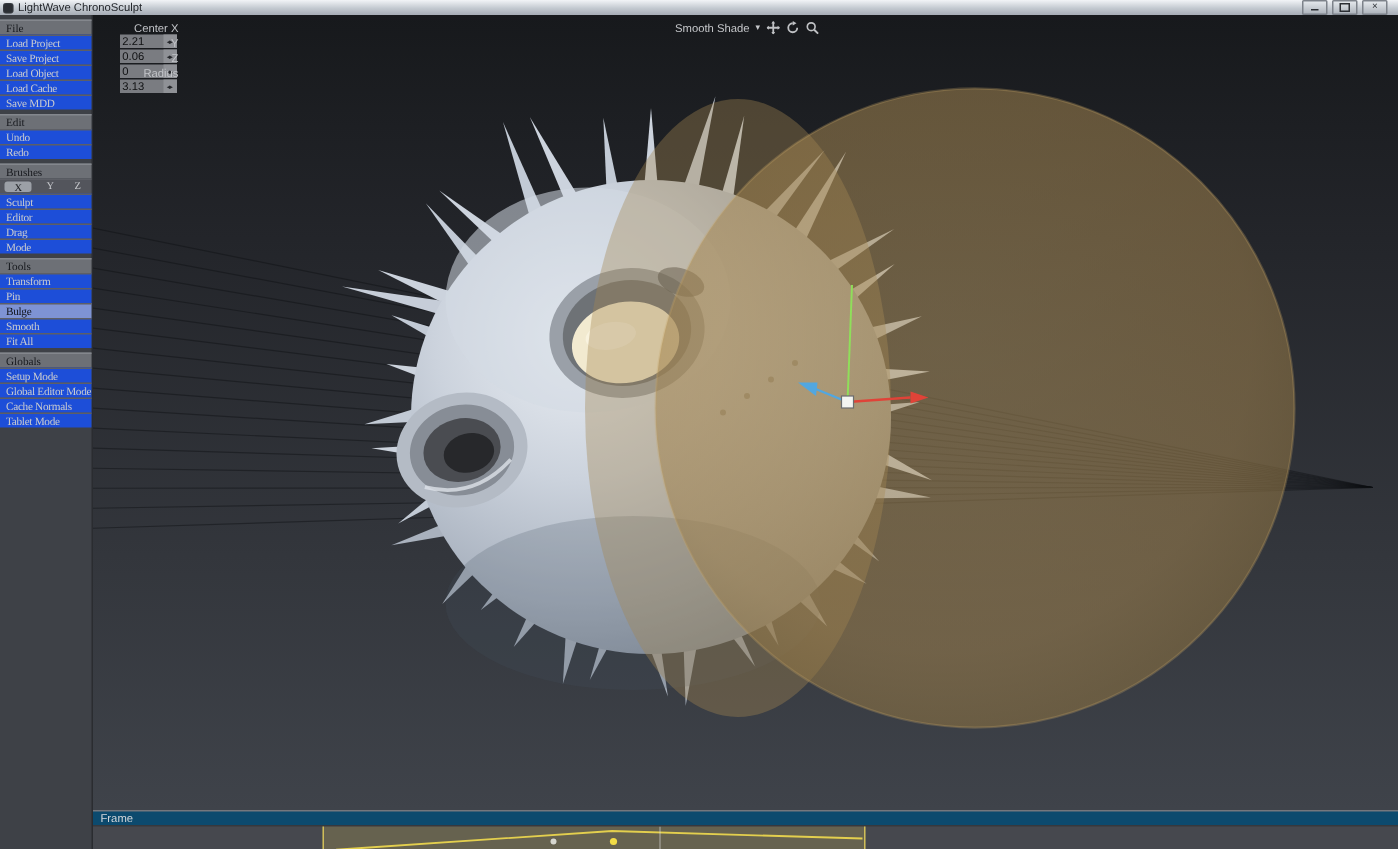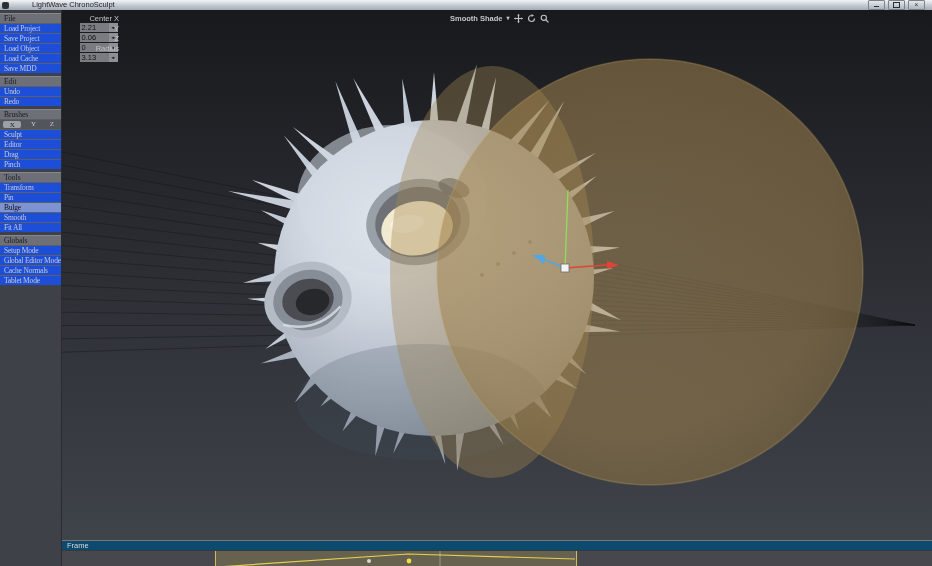--- a/index.html
+++ b/index.html
@@ -1,17 +1,17 @@
 <!DOCTYPE html>
 <html><head>
 <meta charset="utf-8">
 <style>
   html,body{margin:0;padding:0;width:932px;height:566px;overflow:hidden;background:#1a1a1a;
     font-family:"Liberation Sans",sans-serif;-webkit-font-smoothing:antialiased;}
-  .abs{position:absolute;box-sizing:border-box;gap:20px;}
+  .abs{position:absolute;box-sizing:border-box;}
 
   
   .titlebar{left:0;top:0;width:932px;height:10px;
     background:linear-gradient(#f2f4f7,#c3c9d0 55%,#a6acb5);
     display:flex;align-items:center;font-size:7.5px;color:#22252a;}
   .app-icon{width:7px;height:7px;border-radius:2px;background:#2b2e33;margin:0 3px 0 2px;
     box-shadow:inset 0 0 1px #6a6f76;}
   .win-title{line-height:10px;white-space:nowrap;}
   .win-btns{margin-left:auto;display:flex;gap:3px;margin-right:7px;}
   .wb{width:15px;height:8px;background:linear-gradient(#e4e8ec,#aeb4bc);border:1px solid #7d828a;
@@ -41,21 +41,21 @@
 
   .fields{position:absolute;left:13px;top:4px;}
   .frow{display:flex;height:10px;align-items:center;flex-direction:column;}
   .flabel{width:44px;text-align:right;padding-right:3px;font-size:7.5px;color:#c2c4c8;white-space:nowrap;}
   .fbox{width:38px;height:9px;background:#7a7c81;display:flex;align-items:center;}
   .fval{flex:1;font-size:7.5px;color:#101113;padding-left:2px;line-height:9px;}
   .fstep{width:9px;height:9px;background:#8f9196;color:#26282c;font-size:4.5px;line-height:9px;
     text-align:center;letter-spacing:-0.5px;}
 
   .shade{position:absolute;left:388px;top:4px;display:flex;align-items:flex-start;gap:4px;
-    font-size:7.5px;color:#c6c8cb;font-weight:bold;}
+    font-size:7.5px;color:#c6c8cb;}
   .shade .dd{font-size:6px;color:#c6c8cb;}
   .ticon{display:block;}
 
   
   .framebar{left:62px;top:540px;width:870px;height:10px;background:#0c4a6e;
     border-top:1px solid #75777d;font-size:7.5px;color:#d6d8db;line-height:9px;padding-left:5px;}
   .timeline{left:62px;top:550px;width:870px;height:16px;background:#46484e;
     border-top:1px solid #36383d;}
   .tregion{position:absolute;left:153px;top:0;width:360px;height:16px;
     background:rgba(198,173,84,0.26);
@@ -98,21 +98,21 @@
   <div class="sec">
     <div class="sec-h">Brushes</div>
     <div class="axis-row">
       <span class="axis sel">X</span>
       <span class="axis">Y</span>
       <span class="axis">Z</span>
     </div>
     <div class="it">Sculpt</div>
     <div class="it">Editor</div>
     <div class="it">Drag</div>
-    <div class="it">Pinch</div>
+    <div class="it">Mode</div>
   </div>
   <div class="sec">
     <div class="sec-h">Tools</div>
     <div class="it">Transform</div>
     <div class="it">Pin</div>
     <div class="it sel">Bulge</div>
     <div class="it">Smooth</div>
     <div class="it">Fit All</div>
   </div>
   <div class="sec">

